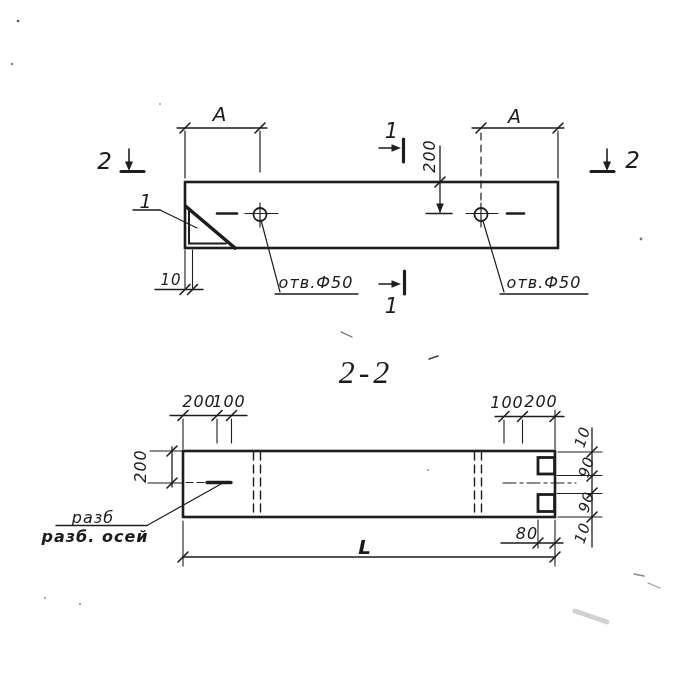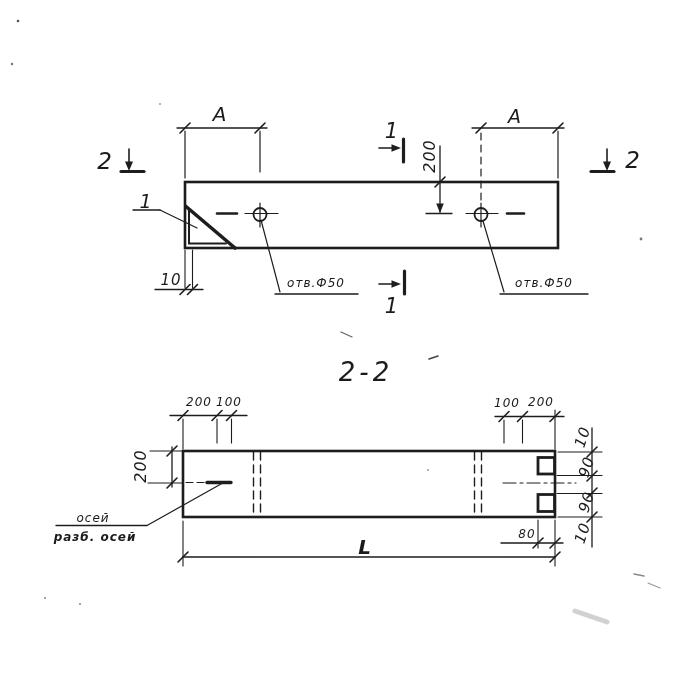--- a/index.html
+++ b/index.html
@@ -7,23 +7,23 @@
     position:relative;width:700px;height:700px;background:#ffffff;
     overflow:hidden;font-family:"DejaVu Sans",sans-serif;
   }
   .sheet svg{position:absolute;left:0;top:0;}
   .lbl{
     position:absolute;color:#1b1b1b;font-style:italic;white-space:nowrap;
     transform:translate(-50%,-50%);line-height:1;letter-spacing:1px;
   }
   .rot90{transform:translate(-50%,-50%) rotate(-90deg);}
   .rot72{transform:translate(-50%,-50%) rotate(-72deg);}
-  .fs15{font-size:15px;} .fs16{font-size:16px;} .fs17{font-size:12px;}
+  .fs15{font-size:15px;} .fs16{font-size:16px;} .fs17{font-size:16px;}
   .fs19{font-size:19px;} .fs20{font-size:20px;} .fs21{font-size:21px;}
-  .fs23{font-size:23px;} .fs26{font-size:26px;}
+  .fs23{font-size:23px;} .fs26{font-size:32px;font-family:Liberation Serif, serif;}
   .bold{font-weight:bold;}
 </style>
 </head>
 <body>
 
 <div class="sheet">
 
   <svg width="700" height="700" viewBox="0 0 700 700" stroke="#1d1d1d" fill="none" stroke-linecap="round">
 
     <g>
@@ -233,16 +233,16 @@
   <div class="lbl fs17" style="left:229px;top:402px;">100</div>
   <div class="lbl fs17" style="left:507px;top:403px;">100</div>
   <div class="lbl fs17" style="left:541px;top:402px;">200</div>
   <div class="lbl fs16 rot90" style="left:141px;top:466px;">200</div>
   <div class="lbl fs15 rot72" style="left:583px;top:437px;">10</div>
   <div class="lbl fs15 rot72" style="left:587px;top:467px;">90</div>
   <div class="lbl fs15 rot72" style="left:587px;top:502px;">90</div>
   <div class="lbl fs15 rot72" style="left:583px;top:533px;">10</div>
   <div class="lbl fs17" style="left:527px;top:534px;">80</div>
   <div class="lbl fs20 bold" style="left:365px;top:547px;">L</div>
-  <div class="lbl fs17" style="left:93px;top:518px;">осей</div>
+  <div class="lbl fs17" style="left:93px;top:518px;">разб</div>
   <div class="lbl fs17" style="left:95px;top:537px;font-weight:bold;">разб. осей</div>
 
 </div>
 
 </body></html>

